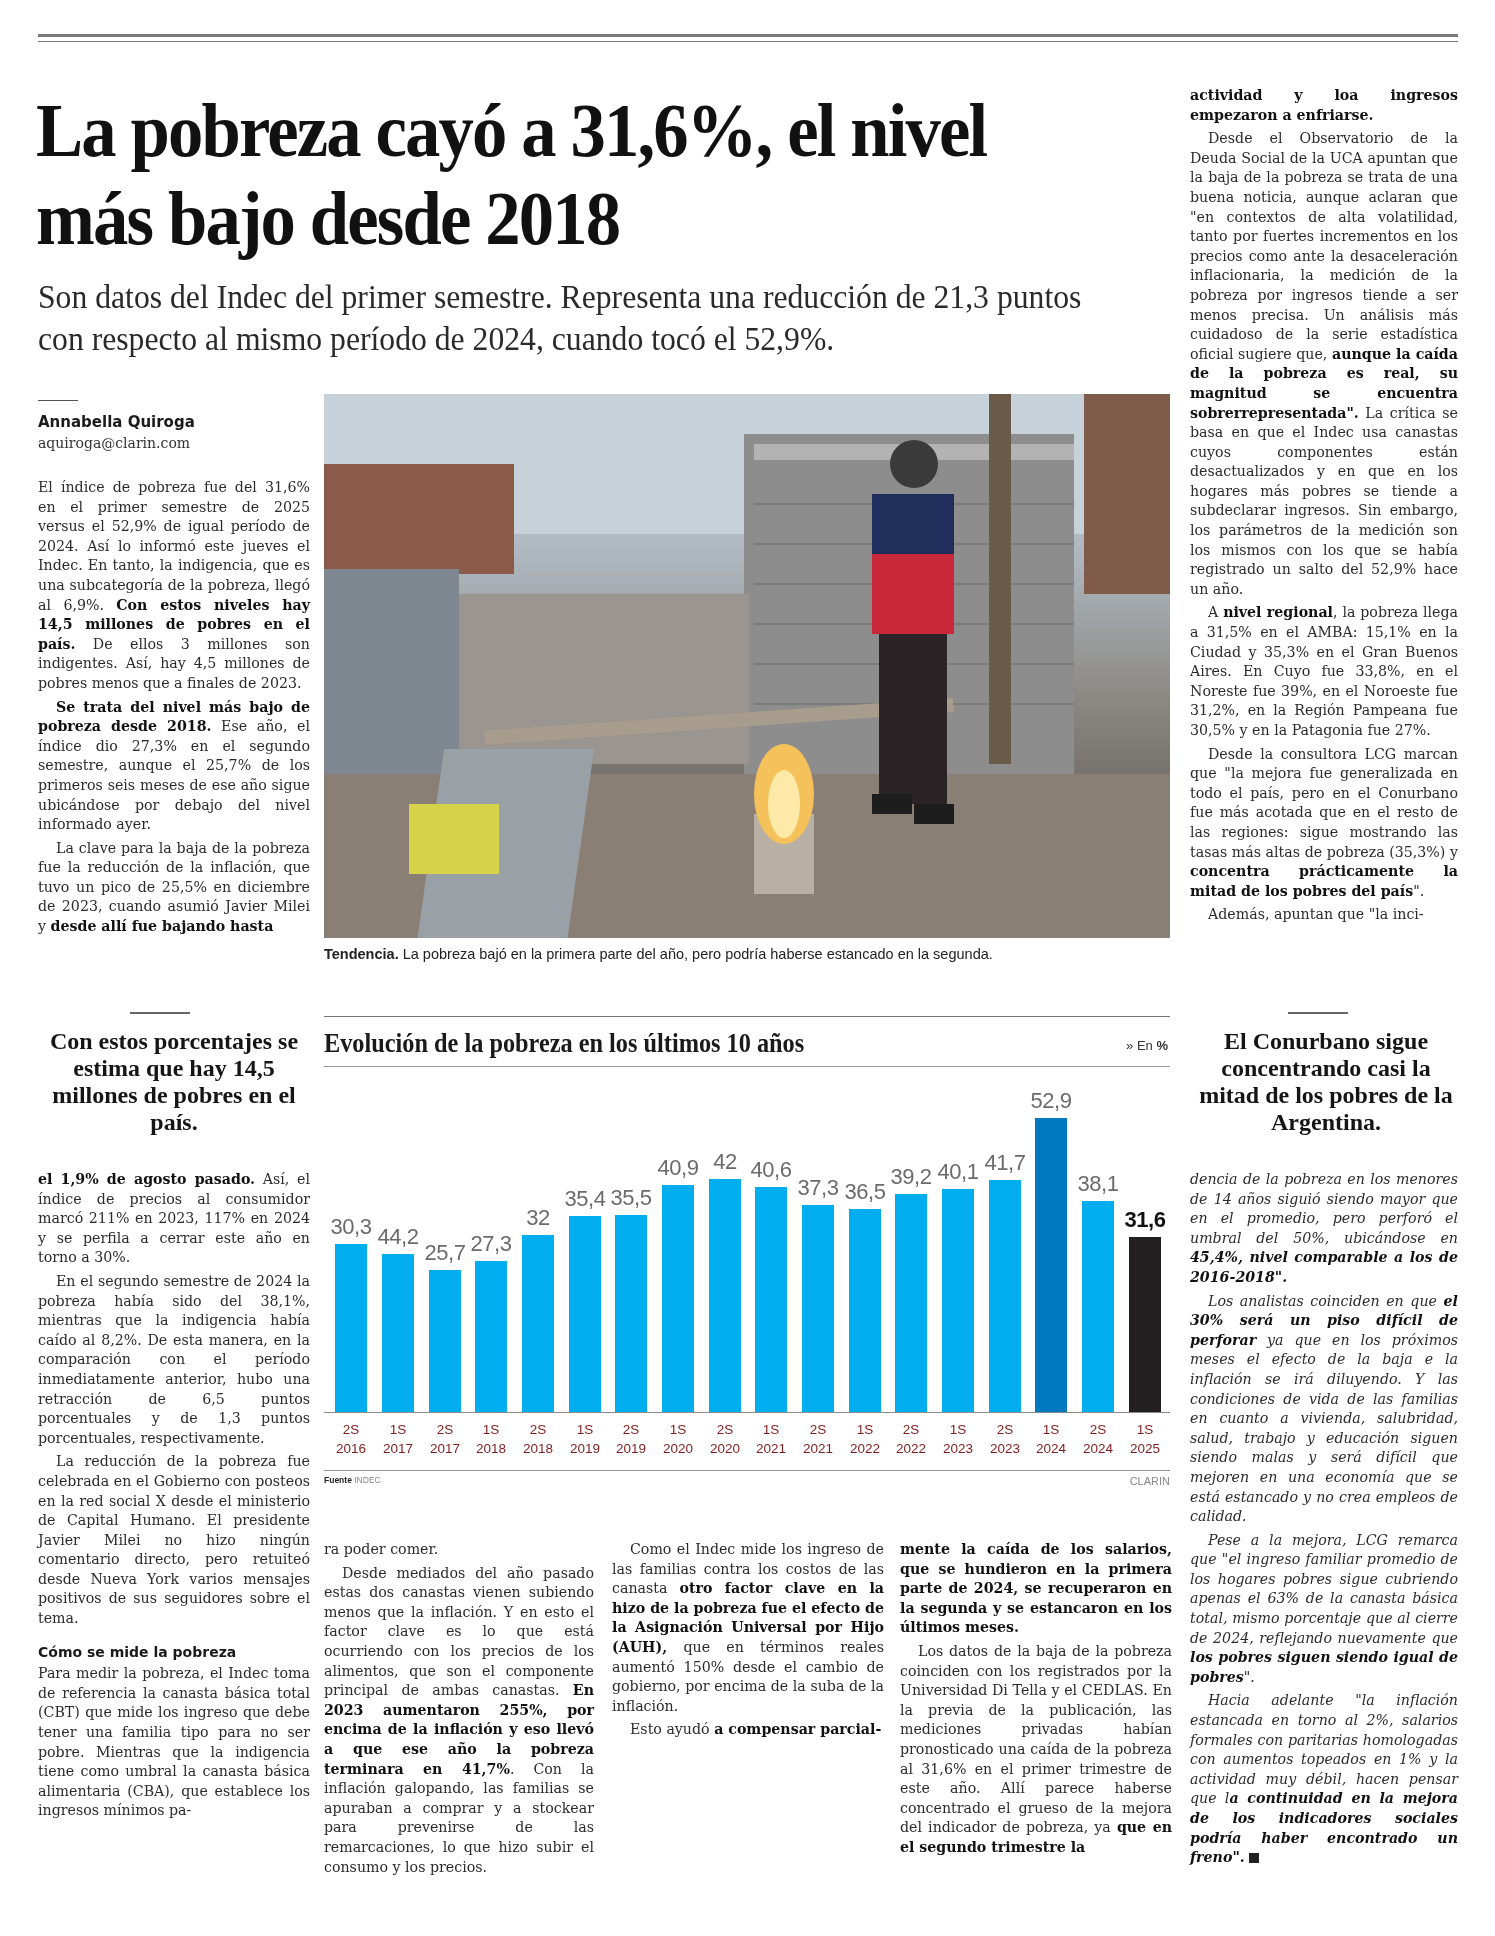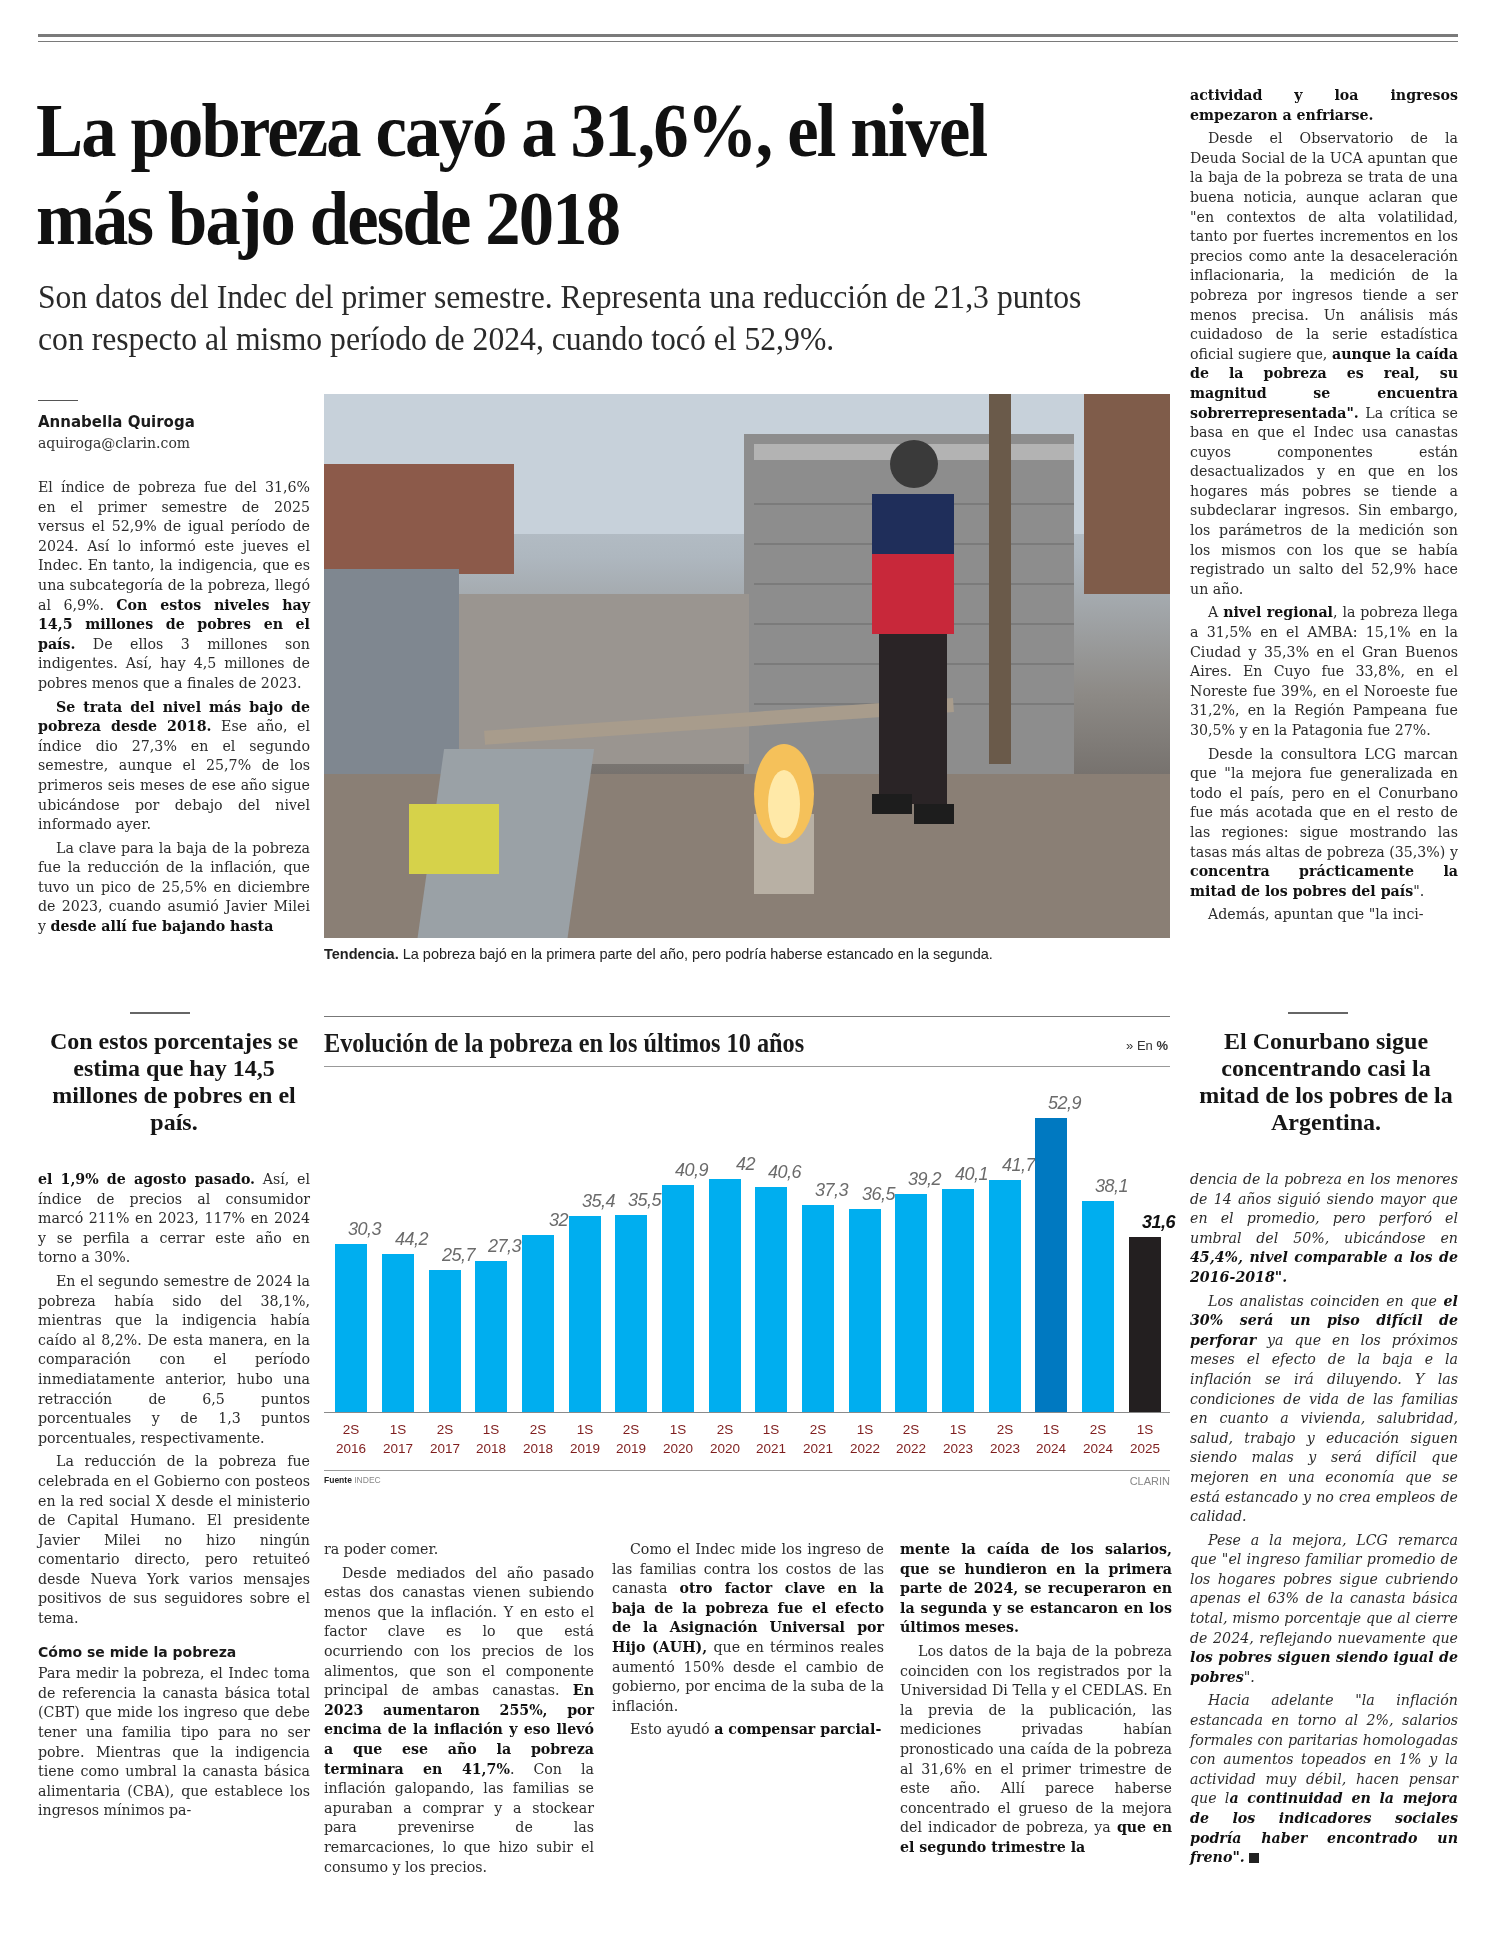--- a/index.html
+++ b/index.html
@@ -22,21 +22,21 @@
   .pq-rule { position: absolute; height: 2px; background: #666; }
   .chart { position: absolute; left: 324px; top: 1016px; width: 846px; height: 470px; }
   .chart-top-rule { position: absolute; left: 0; top: 0; width: 846px; height: 1px; background: #777; }
   .chart-title { position: absolute; left: 0; top: 12px; font-family: "Liberation Serif", serif; font-weight: bold; font-size: 27px; color: #1a1a1a; transform: scaleX(0.9); transform-origin: left top; white-space: nowrap; }
   .chart-unit { position: absolute; right: 2px; top: 22px; font-family: "Liberation Sans", sans-serif; font-size: 13px; color: #333; }
   .chart-unit b { font-weight: bold; }
   .chart-sub-rule { position: absolute; left: 0; top: 50px; width: 846px; height: 1px; background: #999; }
   .bars { position: absolute; left: 4px; top: 60px; width: 840px; height: 337px; }
   .bar-wrap { position: absolute; bottom: 0; width: 32px; }
   .bar { position: absolute; bottom: 0; left: 0; width: 32px; }
-  .bar-label { position: absolute; width: 60px; left: -14px; text-align: right; font-family: "Liberation Sans", sans-serif; font-size: 18px; color: #6b6b6b; letter-spacing: -0.5px; font-style: italic; }
+  .bar-label { position: absolute; width: 60px; left: -14px; text-align: center; font-family: "Liberation Sans", sans-serif; font-size: 22px; color: #6b6b6b; letter-spacing: -0.5px; }
   .bar-label.hl { color: #111; font-weight: bold; }
   .axis-line { position: absolute; left: 0; top: 396px; width: 846px; height: 1px; background: #8a8a8a; }
   .xlab { position: absolute; top: 404px; width: 46px; text-align: center; font-family: "Liberation Sans", sans-serif; font-size: 13.5px; line-height: 19px; color: #7f1d1d; }
   .chart-foot-rule { position: absolute; left: 0; top: 454px; width: 846px; height: 1px; background: #999; }
   .fuente { position: absolute; left: 0; top: 459px; font-family: "Liberation Sans", sans-serif; font-size: 8.5px; color: #888; }
   .fuente b { color: #222; }
   .brand { position: absolute; right: 0; top: 459px; font-family: "Liberation Sans", sans-serif; font-size: 11px; color: #888; }
   .subhead { font-family: "DejaVu Sans", sans-serif; font-weight: bold; font-size: 14px; color: #1a1a1a; margin-top: 14px; margin-bottom: 2px; }
   .endmark { display: inline-block; width: 10px; height: 10px; background: #222; vertical-align: middle; margin-left: 4px; }
 </style>
@@ -273,21 +273,21 @@
   <div class="subhead">Cómo se mide la pobreza</div>
   <p>Para medir la pobreza, el Indec toma de referencia la canasta básica total (CBT) que mide los ingreso que debe tener una familia tipo para no ser pobre. Mientras que la indigencia tiene como umbral la canasta básica alimentaria (CBA), que establece los ingresos mínimos pa-</p>
 </div>
 
 <div class="col" style="left:324px; top:1540px; width:270px;">
   <p>ra poder comer.</p>
   <p class="ind"><span>Desde mediados del año pasado estas dos canastas vienen subiendo menos que la inflación. Y en esto el factor clave es lo que está ocurriendo con los precios de los alimentos, que son el componente principal de ambas canastas. </span><b>En 2023 aumentaron 255%, por encima de la inflación y eso llevó a que ese año la pobreza terminara en 41,7%</b><span>. Con la inflación galopando, las familias se apuraban a comprar y a stockear para prevenirse de las remarcaciones, lo que hizo subir el consumo y los precios.</span></p>
 </div>
 
 <div class="col" style="left:612px; top:1540px; width:272px;">
-  <p class="ind"><span>Como el Indec mide los ingreso de las familias contra los costos de las canasta </span><b>otro factor clave en la baja de la pobreza fue el efecto de la Asignación Universal por Hijo (AUH),</b><span> que en términos reales aumentó 150% desde el cambio de gobierno, por encima de la suba de la inflación.</span></p>
+  <p class="ind"><span>Como el Indec mide los ingreso de las familias contra los costos de las canasta </span><b>otro factor clave en la hizo de la pobreza fue el efecto de la Asignación Universal por Hijo (AUH),</b><span> que en términos reales aumentó 150% desde el cambio de gobierno, por encima de la suba de la inflación.</span></p>
   <p class="ind"><span>Esto ayudó </span><b>a compensar parcial-</b></p>
 </div>
 
 <div class="col" style="left:900px; top:1540px; width:272px;">
   <p><b>mente la caída de los salarios, que se hundieron en la primera parte de 2024, se recuperaron en la segunda y se estancaron en los últimos meses.</b></p>
   <p class="ind"><span>Los datos de la baja de la pobreza coinciden con los registrados por la Universidad Di Tella y el CEDLAS. En la previa de la publicación, las mediciones privadas habían pronosticado una caída de la pobreza al 31,6% en el primer trimestre de este año. Allí parece haberse concentrado el grueso de la mejora del indicador de pobreza, ya </span><b>que en el segundo trimestre la</b></p>
 </div>
 
 <div class="col" style="left:1190px; top:1170px; width:268px;font-style:italic;">
   <p><span>dencia de la pobreza en los menores de 14 años siguió siendo mayor que en el promedio, pero perforó el umbral del 50%, ubicándose en </span><b>45,4%, nivel comparable a los de 2016-2018".</b></p>

